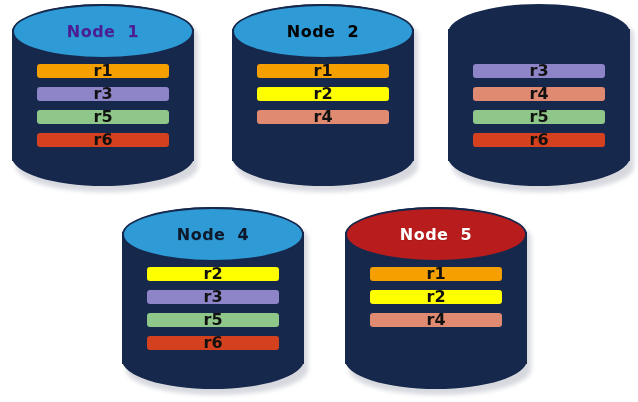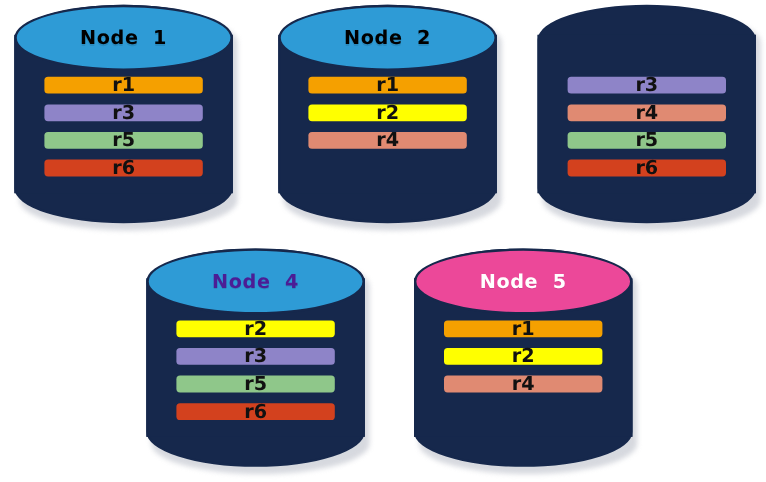--- a/index.html
+++ b/index.html
@@ -113,21 +113,21 @@
 </style>
 </head>
 <body>
 
 <div id="canvas">
     <div class="node" style="left: 12px; top: 4px; width: 182px; height: 182px;">
       <div class="node-shadow"></div>
       <div class="node-body" style="background: rgb(22, 40, 76);"></div>
       <div class="node-mid" style="background: rgb(22, 40, 76);"></div>
       <div class="node-top" style="background: rgb(46, 155, 214);">
-        <div class="node-title" style="color: #000000;">Node  1</div>
+        <div class="node-title" style="color: #4c1d95;">Node  1</div>
       </div>
       <div class="replica-stack">
         <div class="replica" style="background: rgb(245, 160, 0); color: rgb(17, 17, 17);">r1</div>
         <div class="replica" style="background: rgb(142, 132, 200); color: rgb(17, 17, 17);">r3</div>
         <div class="replica" style="background: rgb(143, 199, 138); color: rgb(17, 17, 17);">r5</div>
         <div class="replica" style="background: rgb(211, 65, 30); color: rgb(17, 17, 17);">r6</div>
       </div>
     </div>
     <div class="node" style="left: 232px; top: 4px; width: 182px; height: 182px;">
       <div class="node-shadow"></div>
@@ -151,34 +151,34 @@
         <div class="replica" style="background: rgb(224, 138, 114); color: rgb(17, 17, 17);">r4</div>
         <div class="replica" style="background: rgb(143, 199, 138); color: rgb(17, 17, 17);">r5</div>
         <div class="replica" style="background: rgb(211, 65, 30); color: rgb(17, 17, 17);">r6</div>
       </div>
     </div>
     <div class="node" style="left: 122px; top: 207px; width: 182px; height: 182px;">
       <div class="node-shadow"></div>
       <div class="node-body" style="background: rgb(22, 40, 76);"></div>
       <div class="node-mid" style="background: rgb(22, 40, 76);"></div>
       <div class="node-top" style="background: rgb(46, 155, 214);">
-        <div class="node-title" style="color: #4c1d95; text-align: center;">Node  4</div>
+        <div class="node-title" style="color: #0f172a; text-align: center;">Node  4</div>
       </div>
       <div class="replica-stack">
         <div class="replica" style="background: rgb(255, 255, 0); color: rgb(17, 17, 17);">r2</div>
         <div class="replica" style="background: rgb(142, 132, 200); color: rgb(17, 17, 17);">r3</div>
         <div class="replica" style="background: rgb(143, 199, 138); color: rgb(17, 17, 17);">r5</div>
         <div class="replica" style="background: rgb(211, 65, 30); color: rgb(17, 17, 17);">r6</div>
       </div>
     </div>
     <div class="node" style="left: 345px; top: 207px; width: 182px; height: 182px;">
       <div class="node-shadow"></div>
       <div class="node-body" style="background: rgb(22, 40, 76);"></div>
       <div class="node-mid" style="background: rgb(22, 40, 76);"></div>
-      <div class="node-top" style="background: #ec4899;">
+      <div class="node-top" style="background: #b91c1c;">
         <div class="node-title" style="color: rgb(255, 255, 255);">Node  5</div>
       </div>
       <div class="replica-stack">
         <div class="replica" style="background: rgb(245, 160, 0); color: rgb(17, 17, 17);">r1</div>
         <div class="replica" style="background: rgb(255, 255, 0); color: rgb(17, 17, 17);">r2</div>
         <div class="replica" style="background: rgb(224, 138, 114); color: rgb(17, 17, 17);">r4</div>
       </div>
     </div>
   </div>
 

